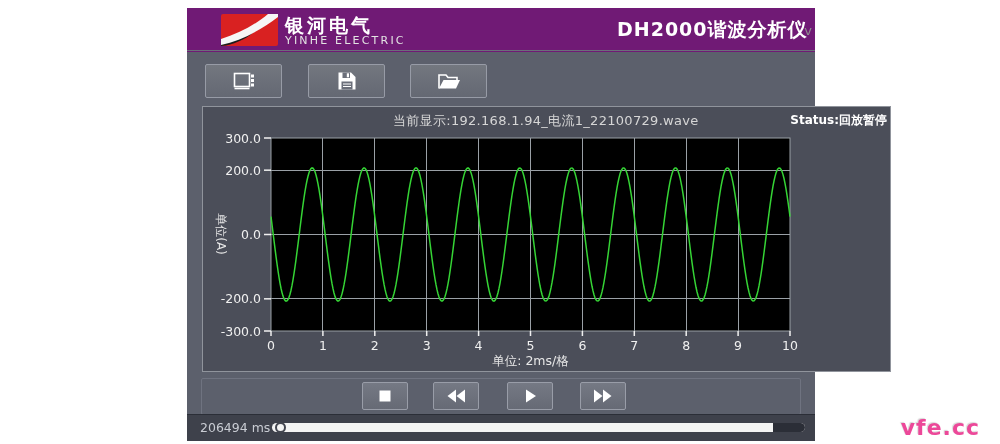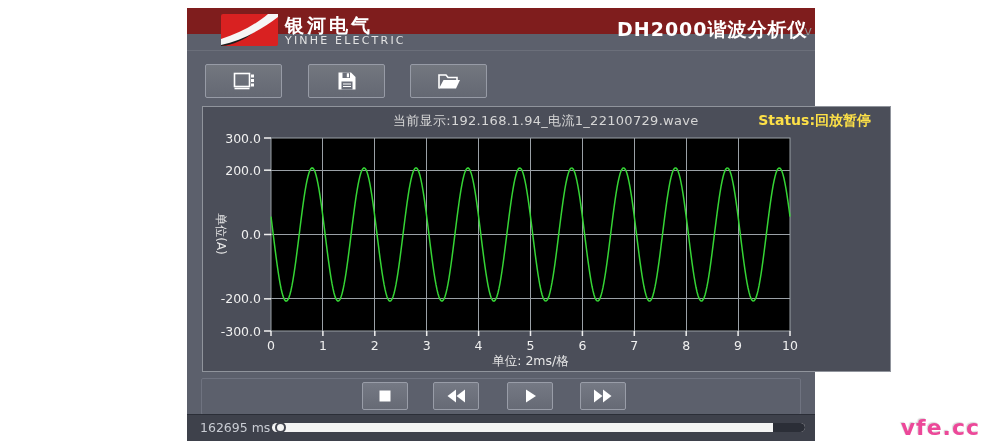--- a/index.html
+++ b/index.html
@@ -5,21 +5,21 @@
   * { margin:0; padding:0; box-sizing:border-box; }
   html,body { width:1000px; height:444px; background:#ffffff; overflow:hidden;
               font-family:"DejaVu Sans","Liberation Sans",sans-serif; }
   .stage { position:relative; width:1000px; height:444px; background:#ffffff; }
 
   
   .window { position:absolute; left:187px; top:8px; width:628px; height:433px;
             background:#5c606c; }
 
   
-  .header { position:absolute; left:0; top:0; right:0; height:26px; background:#7f1d1d; }
+  .header { position:absolute; left:0; top:0; right:0; height:44px; background:#701a75; }
   .logo { position:absolute; left:34px; top:5px; height:34px; display:flex; align-items:center; }
   .logo-mark { width:57px; height:32px; display:block; }
   .logo-text { margin-left:7px; }
   .logo-cn { font-size:19px; font-weight:bold; color:#ffffff; letter-spacing:3px; line-height:21px; }
   .logo-en { font-size:11px; color:#e3e3e3; letter-spacing:2.2px; line-height:9px; }
   .app-title { position:absolute; left:430px; top:9px; font-size:19px; font-weight:bold;
                color:#ffffff; letter-spacing:1px; white-space:nowrap; }
   .title-suffix { position:absolute; right:3px; top:15px; font-size:13px; color:#8f8f8f; }
 
   
@@ -31,22 +31,22 @@
   .tb-btn:nth-of-type(2){ left:121px; }
   .tb-btn:nth-of-type(3){ left:223px; }
   .tb-btn svg { display:block; }
 
   
   .panel { position:absolute; left:15px; top:98px; width:689px; height:266px;
            background:#4b4e59; border:1px solid #90949c; }
   .chart-title-row { position:absolute; left:0; top:5px; right:2px; height:18px; z-index:2; }
   .chart-title { position:absolute; left:190px; top:0; font-size:13px; color:#d6d6d6;
                  letter-spacing:0.3px; white-space:nowrap; }
-  .chart-status { position:absolute; right:17px; top:0; font-size:14px; font-weight:bold;
-                  color:#fde047; white-space:nowrap; }
+  .chart-status { position:absolute; right:1px; top:0; font-size:12px; font-weight:bold;
+                  color:#ffffff; white-space:nowrap; }
   #chart-svg { position:absolute; left:0; top:0; }
 
   
   .transport { position:absolute; left:14px; top:370px; width:600px; height:37px;
                border:1px solid #6f7380; border-radius:2px; }
   .tr-btn { position:absolute; top:3px; width:46px; height:28px;
             background:linear-gradient(#757984,#666a75); border:1px solid #999da8;
             border-radius:2px; cursor:pointer; display:flex; align-items:center; justify-content:center; }
   .tr-btn svg { display:block; }
 
@@ -192,21 +192,21 @@
       </button>
       <button class="tr-btn" style="left:378px">
         <svg width="24" height="20" viewBox="0 0 24 20">
           <polygon points="3,3.5 11.5,10 3,16.5" fill="#ffffff"></polygon>
           <polygon points="12,3.5 20.5,10 12,16.5" fill="#ffffff"></polygon>
         </svg>
       </button>
     </div>
 
     <div class="statusbar">
-      <span class="elapsed">162695 ms</span>
+      <span class="elapsed">206494 ms</span>
       <div class="progress">
         <div class="progress-remaining" style="width: 6%;"></div>
         <div class="progress-thumb"></div>
       </div>
     </div>
 
   </div>
 
   <div class="watermark">vfe.cc</div>
 </div>

